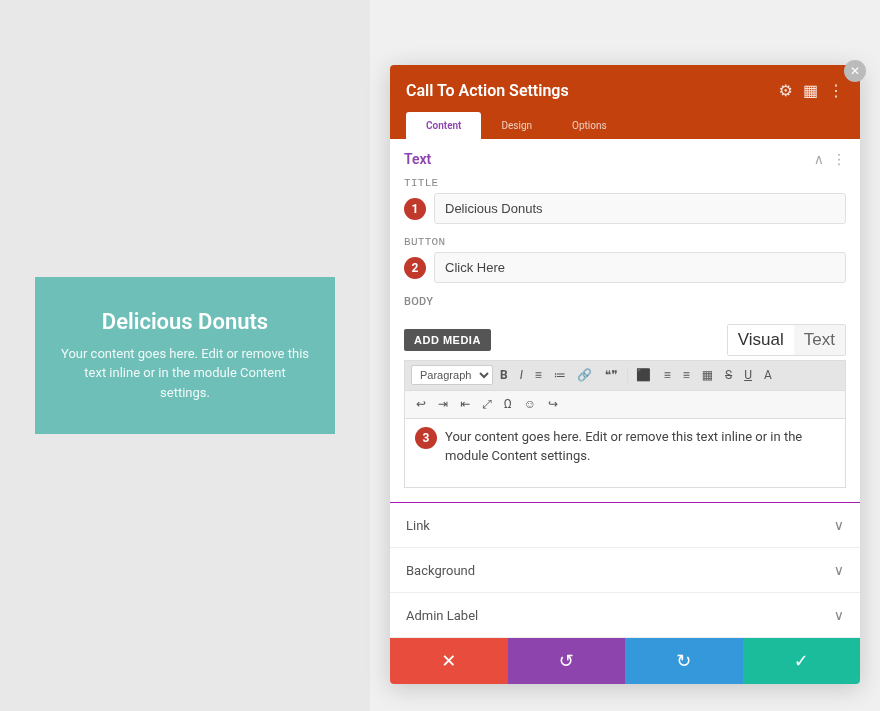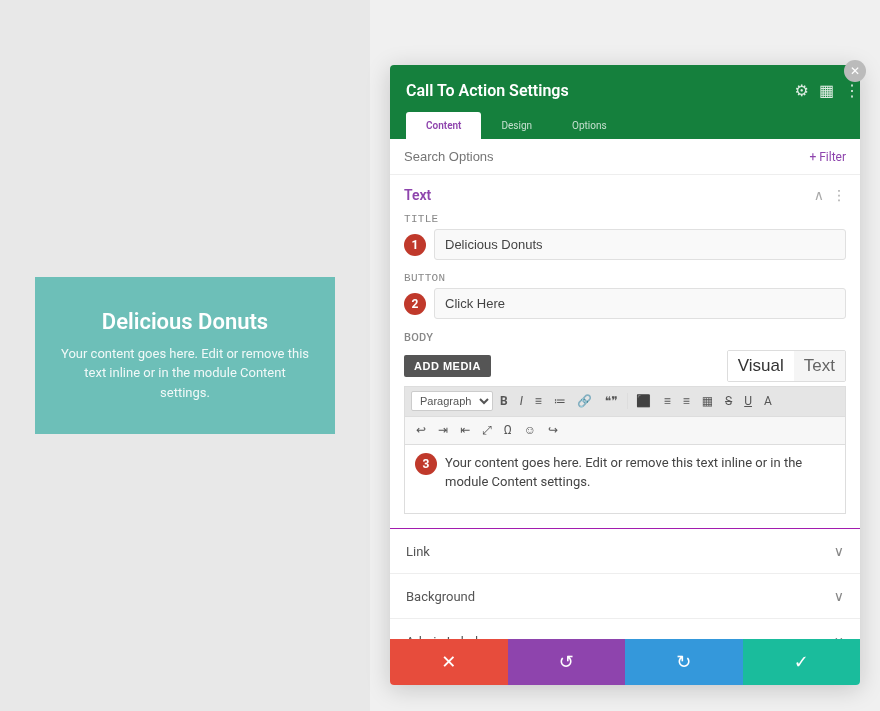--- a/index.html
+++ b/index.html
@@ -54,22 +54,22 @@
       border-radius: 4px;
       box-shadow: 0 4px 24px rgba(0,0,0,0.18);
       overflow: hidden;
       max-height: 620px;
       display: flex;
       flex-direction: column;
     }
 
     
     .panel-header {
-      background: #15803d;
-      padding: 16px 0 0 16px;
+      background: #c2410c;
+      padding: 16px 16px 0 16px;
       flex-shrink: 0;
     }
     .panel-header-top {
       display: flex;
       align-items: center;
       justify-content: space-between;
       margin-bottom: 12px;
     }
     .panel-title {
       color: white;
@@ -203,21 +203,21 @@
       outline: none;
     }
 
     
     .body-section {
       padding: 0 14px 14px;
     }
     .body-label {
       font-size: 11px;
       color: #888;
-      margin-bottom: 6px;
+      margin-bottom: 16px;
       font-weight: 500;
       text-transform: uppercase;
       letter-spacing: 0.3px;
     }
     .editor-toolbar-top {
       display: flex;
       align-items: center;
       justify-content: space-between;
       margin-bottom: 4px;
     }
@@ -391,24 +391,20 @@
 
     <div class="tabs">
       <div class="tab active">Content</div>
       <div class="tab">Design</div>
       <div class="tab">Options</div>
     </div>
   </div>
 
   <div class="panel-body">
 
-    <div class="search-bar">
-      <input class="search-input" type="text" placeholder="Search Options" style="">
-      <div class="filter-btn">+ Filter</div>
-    </div>
 
     <div class="section">
       <div class="section-header">
         <span class="section-title">Text</span>
         <div class="section-icons">
           <span>∧</span>
           <span>⋮</span>
         </div>
       </div>
 

